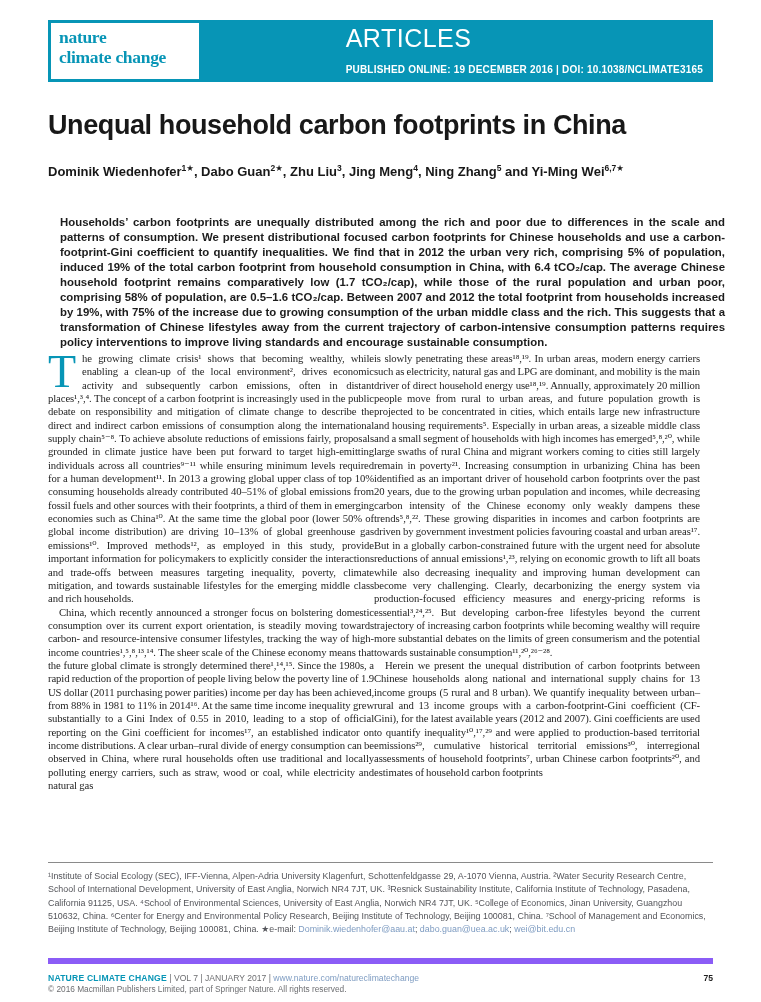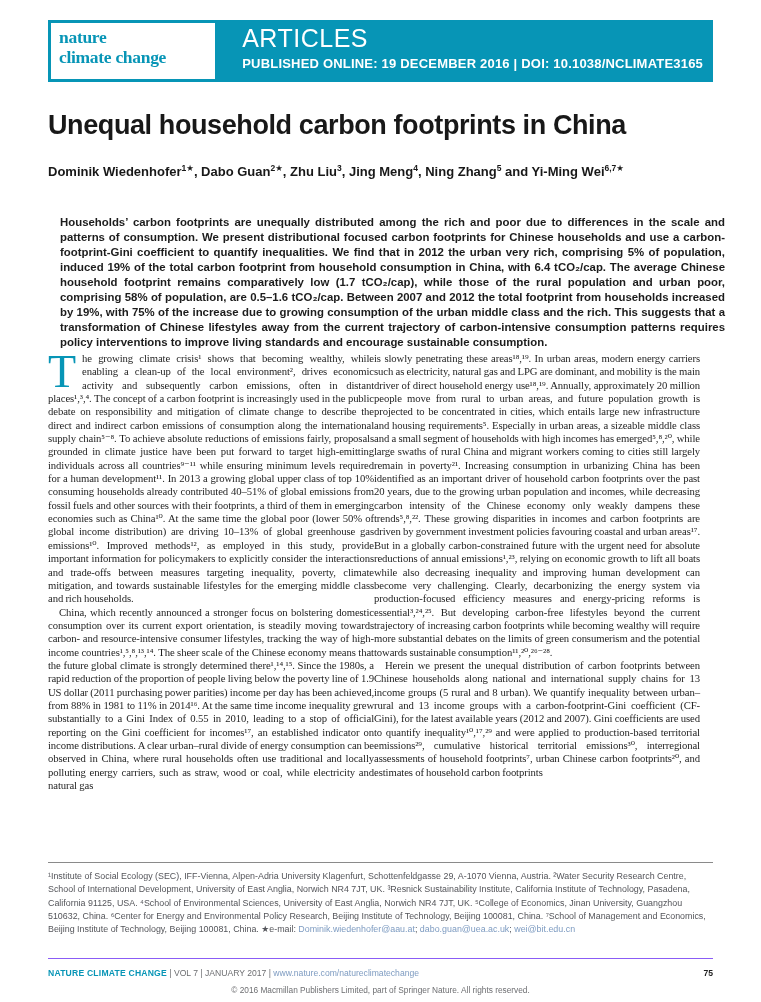--- a/index.html
+++ b/index.html
@@ -1,29 +1,29 @@
 <!DOCTYPE html>
 <html><head>
 <meta charset="utf-8">
 <style>
   html,body{margin:0;padding:0;background:#ffffff;}
   .page{position:relative;width:761px;height:1002px;background:#fff;overflow:hidden;
         font-family:"Liberation Serif","DejaVu Serif",serif;color:#1f1f1f;}
 
   
   .banner{position:absolute;top:20px;left:48px;width:665px;height:62px;background:#0795b6;}
-  .logo-box{position:absolute;top:3px;left:3px;bottom:3px;width:164px;background:#ffffff;
+  .logo-box{position:absolute;top:3px;left:3px;bottom:3px;width:148px;background:#ffffff;
             padding:5px 8px;box-sizing:border-box;}
   .logo-line{font-family:"Liberation Serif","DejaVu Serif",serif;font-weight:600;
              color:#0795b6;font-size:17.5px;line-height:1.12;letter-spacing:-0.3px;}
   .banner-right{position:absolute;top:5px;right:10px;}
   .articles{font-family:"Liberation Sans","DejaVu Sans",sans-serif;font-weight:400;
             color:#ffffff;font-size:25px;letter-spacing:0.5px;line-height:1.1;}
   .published{font-family:"Liberation Sans","DejaVu Sans",sans-serif;font-weight:700;
-             color:#ffffff;font-size:13px;letter-spacing:0.2px;margin-top:3px;}
+             color:#ffffff;font-size:10px;letter-spacing:0.2px;margin-top:11px;}
 
   
   .title{position:absolute;top:110px;left:48px;width:665px;margin:0;
          font-family:"Liberation Sans","DejaVu Sans",sans-serif;font-weight:700;
          font-size:27px;letter-spacing:-0.4px;color:#181818;}
   .authors{position:absolute;top:163px;left:48px;width:665px;
            font-family:"Liberation Sans","DejaVu Sans",sans-serif;font-weight:700;
            font-size:13px;color:#181818;}
   .authors sup{font-size:8.5px;}
 
@@ -45,28 +45,28 @@
   
   .fnrule{position:absolute;top:862px;left:48px;width:665px;height:0;
           border-top:1px solid #8a8a8a;}
   .footnotes{position:absolute;top:870px;left:48px;width:665px;
              font-family:"Liberation Sans","DejaVu Sans",sans-serif;
              font-size:8.9px;line-height:13.3px;color:#54555a;letter-spacing:0;}
   .footnotes a{color:#7d9bc1;text-decoration:none;}
 
   
   .footer{position:absolute;top:958px;left:48px;width:665px;
-          border-top:1px solid #8b5cf6;padding-top:9px;
+          border-top:6px solid #8b5cf6;padding-top:9px;
           font-family:"Liberation Sans","DejaVu Sans",sans-serif;font-size:8.6px;}
   .footer-line{position:relative;color:#6d6e71;}
   .fj{color:#0795b6;font-weight:700;letter-spacing:0.2px;}
   .fm{color:#6d6e71;}
   .fu{color:#7d9bc1;text-decoration:none;}
   .fp{position:absolute;right:0;top:0;color:#1f1f1f;font-weight:700;}
-  .copyright{margin-top:7px;text-align:center;color:#6d6e71;font-size:8.3px;}
+  .copyright{margin-top:1px;text-align:left;color:#6d6e71;font-size:8.3px;}
 </style>
 </head>
 <body>
 
 <div class="page">
 
   <div class="banner">
     <div class="logo-box">
       <div class="logo-line">nature</div>
       <div class="logo-line">climate change</div>

